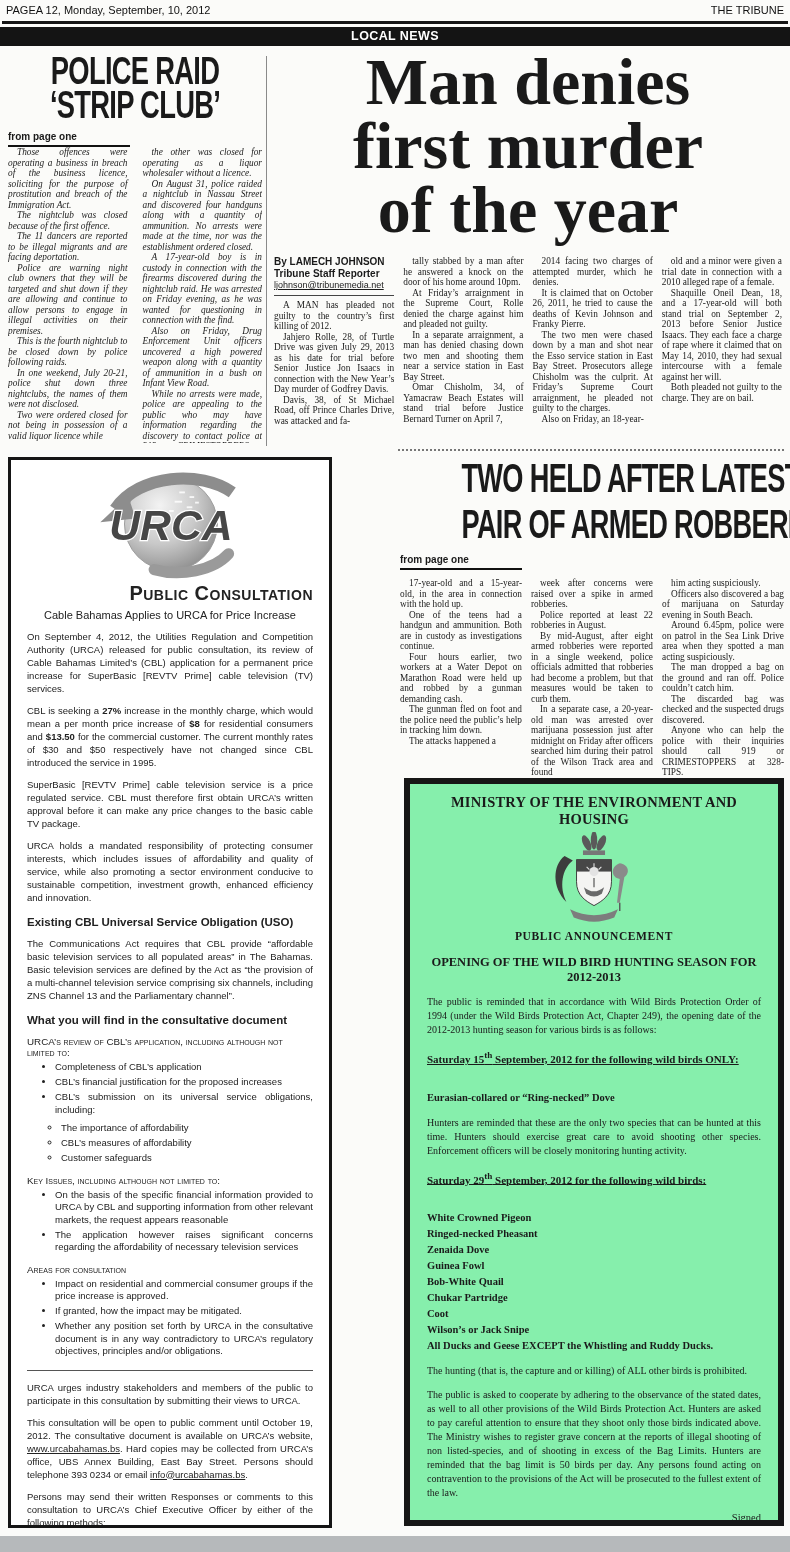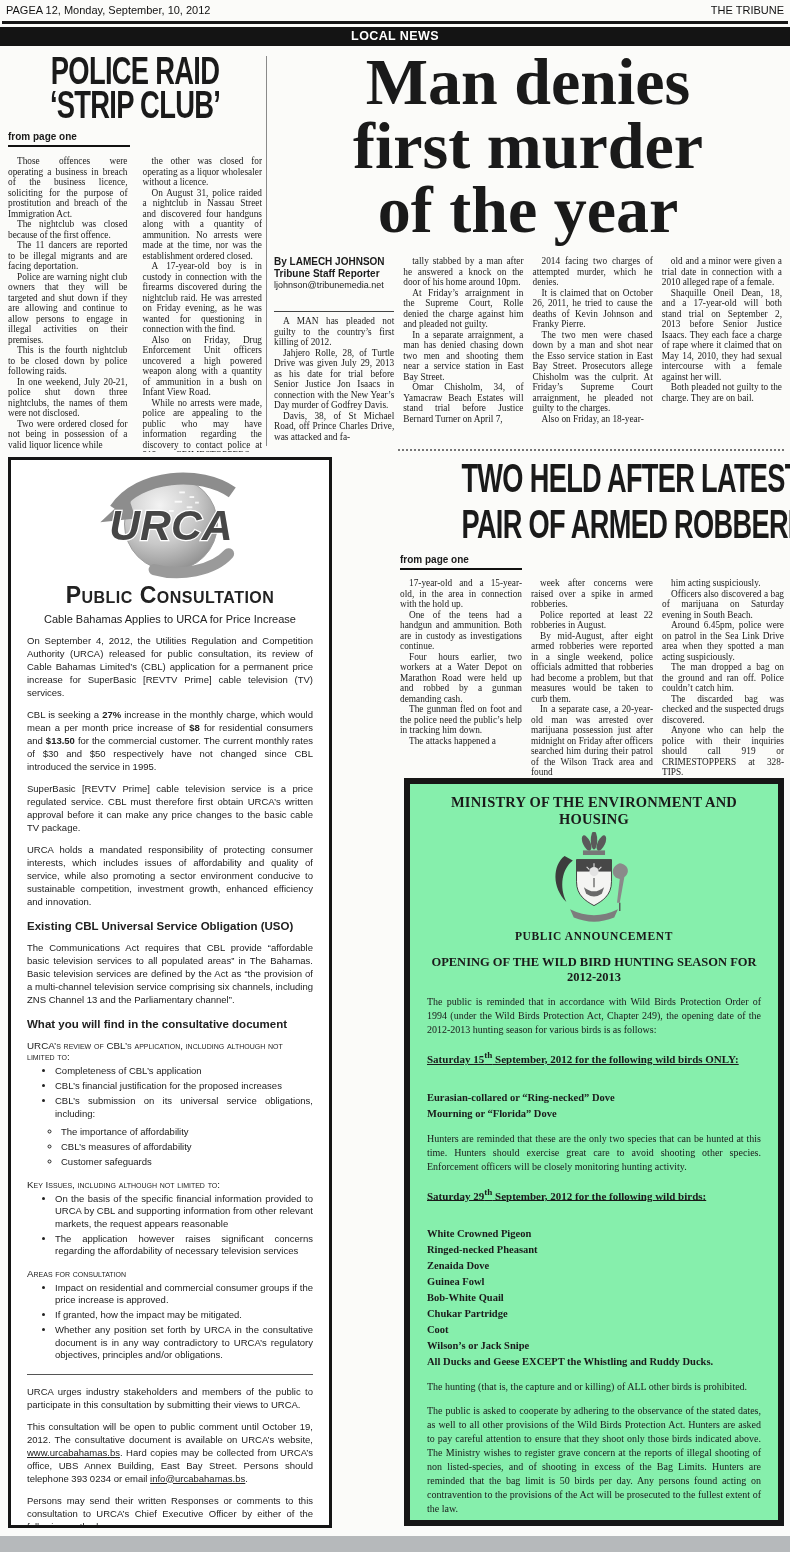--- a/index.html
+++ b/index.html
@@ -18,44 +18,44 @@
   .cols{display:flex;overflow:hidden;}
   .ncol{flex:1;font-size:9.3px;line-height:10.5px;text-align:justify;}
   .ncol p{margin:0;text-indent:9px;}
   .condensed{white-space:nowrap;transform-origin:50% 50%;}
   
   .police{position:absolute;left:8px;top:54px;width:254px;}
   .police .hl{font-family:"Liberation Sans",sans-serif;font-weight:bold;font-size:38px;
               line-height:34px;text-align:center;letter-spacing:-1px;}
   .police .hl .condensed{transform:scaleX(.72);}
   .police .kicker{margin-top:9px;}
-  .police .cols{gap:15px;margin-top:9px;height:296px;}
+  .police .cols{gap:15px;height:296px;font-style:italic;}
   .v-divider{position:absolute;left:266px;top:56px;height:390px;width:1px;background:#8a8a8a;}
   
   .murder{position:absolute;left:274px;top:50px;width:508px;}
   .murder .hl{font-size:66px;line-height:64px;font-weight:bold;text-align:center;letter-spacing:0;}
   .murder .cols{gap:9px;margin-top:14px;height:192px;}
   .byline{font-family:"Liberation Sans",sans-serif;border-bottom:1px solid #444;
-          padding-bottom:20px;margin-bottom:4px;}
+          padding-bottom:4px;margin-bottom:4px;}
   .by-name,.by-title{font-weight:bold;font-size:10px;line-height:12px;}
-  .by-email{font-size:9px;line-height:11px;}
+  .by-email{font-size:9px;line-height:11px;text-decoration:underline;}
   .dotted-rule{position:absolute;left:398px;top:449px;width:386px;border-top:2px dotted #777;}
   
   .robbery{position:absolute;left:400px;top:455px;width:384px;}
   .robbery .hl{font-family:"Liberation Sans",sans-serif;font-weight:bold;font-size:40px;
                line-height:46px;text-align:center;letter-spacing:-1px;}
   .robbery .hl .condensed{transform:scaleX(.68);}
   .robbery .kicker{margin-top:7px;}
   .robbery .cols{gap:9px;margin-top:8px;height:200px;}
   
   .urca{position:absolute;left:8px;top:457px;width:324px;height:1071px;background:#fff;
         border:3px solid #151515;box-sizing:border-box;padding:6px 16px 0;
         font-family:"Liberation Sans",sans-serif;color:#222;overflow:hidden;}
   .urca-logo{display:block;margin:2px auto 0;}
-  .pc-title{text-align:center;font-variant:small-caps;font-weight:bold;font-size:23px;
+  .pc-title{text-align:right;font-variant:small-caps;font-weight:bold;font-size:20px;
             letter-spacing:.5px;margin-top:2px;}
   .pc-sub{text-align:center;font-weight:normal;font-size:11px;margin-top:4px;}
   .urca p{font-size:9.5px;line-height:13px;text-align:justify;margin:9px 0;}
   .urca h3{font-size:11.5px;margin:12px 0 0;}
   .sc-head{font-variant:small-caps;font-size:9.8px;margin-top:10px;}
   .urca ul{margin:3px 0 6px;padding-left:28px;}
   .urca li{font-size:9.5px;line-height:12.5px;margin:2.5px 0;text-align:justify;}
   ul.lvl2{list-style-type:circle;padding-left:34px;margin-top:0;}
   ul.methods{list-style-type:circle;}
   .urca hr{border:none;border-top:1px solid #555;margin:12px 0 10px;}
@@ -280,21 +280,20 @@
     <path d="M49 60 q11 9 22 0 l-2.5 7 q-8.5 6 -17 0 Z" fill="#6a6a6a"></path>
     <line x1="60" y1="50" x2="60" y2="60" stroke="#6a6a6a" stroke-width="1.5"></line>
     <path d="M34 84 q26 13 52 0 l-4 9 q-22 9 -44 0 Z" fill="#7d7d7d"></path>
   </svg>
   <div class="pa">PUBLIC ANNOUNCEMENT</div>
   <div class="subject">OPENING OF THE WILD BIRD HUNTING SEASON FOR 2012-2013</div>
   <p>The public is reminded that in accordance with Wild Birds Protection Order of 1994 (under the Wild Birds Protection Act, Chapter 249), the opening date of the 2012-2013 hunting season for various birds is as follows:</p>
   <div class="season-h">Saturday 15<sup>th</sup> September, 2012 for the following wild birds ONLY:</div>
   <div class="birds">
       <div>Eurasian-collared or “Ring-necked” Dove</div>
-      <div>Mourning or “Florida” Dove</div>
     </div>
   <p>Hunters are reminded that these are the only two species that can be hunted at this time. Hunters should exercise great care to avoid shooting other species. Enforcement officers will be closely monitoring hunting activity.</p>
   <div class="season-h">Saturday 29<sup>th</sup> September, 2012 for the following wild birds:</div>
   <div class="birds">
       <div>White Crowned Pigeon</div>
       <div>Ringed-necked Pheasant</div>
       <div>Zenaida Dove</div>
       <div>Guinea Fowl</div>
       <div>Bob-White Quail</div>
       <div>Chukar Partridge</div>

